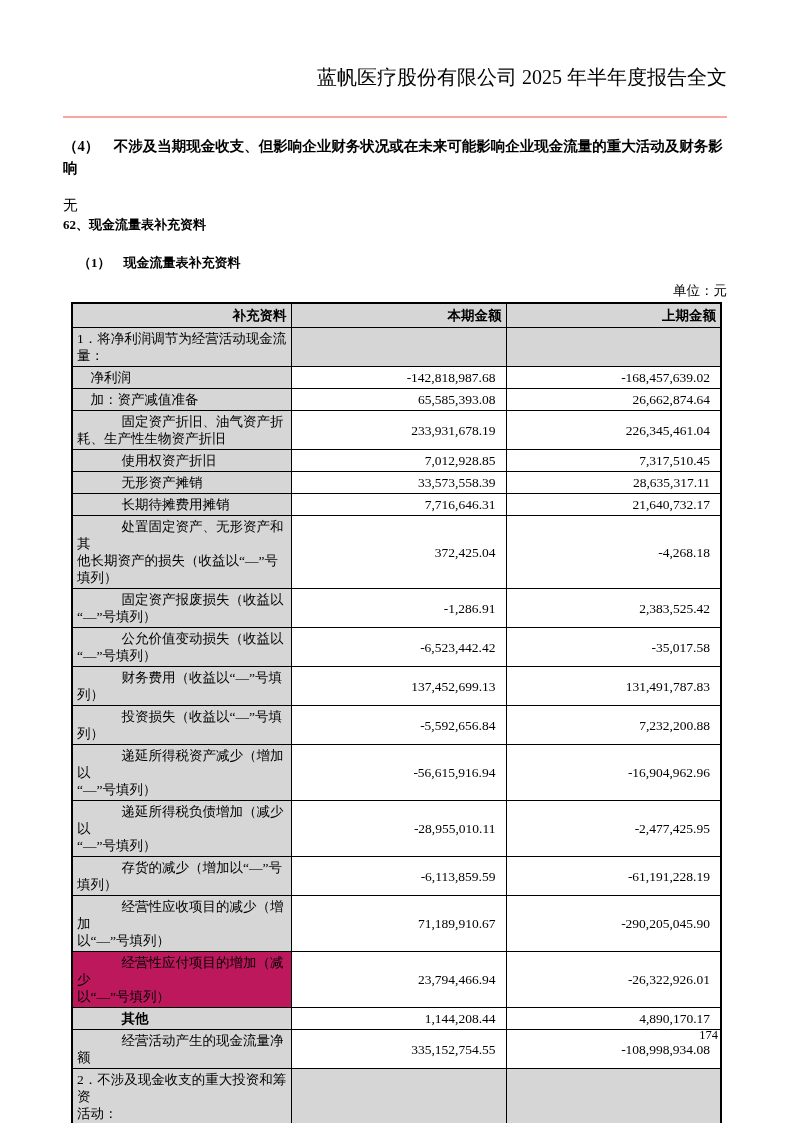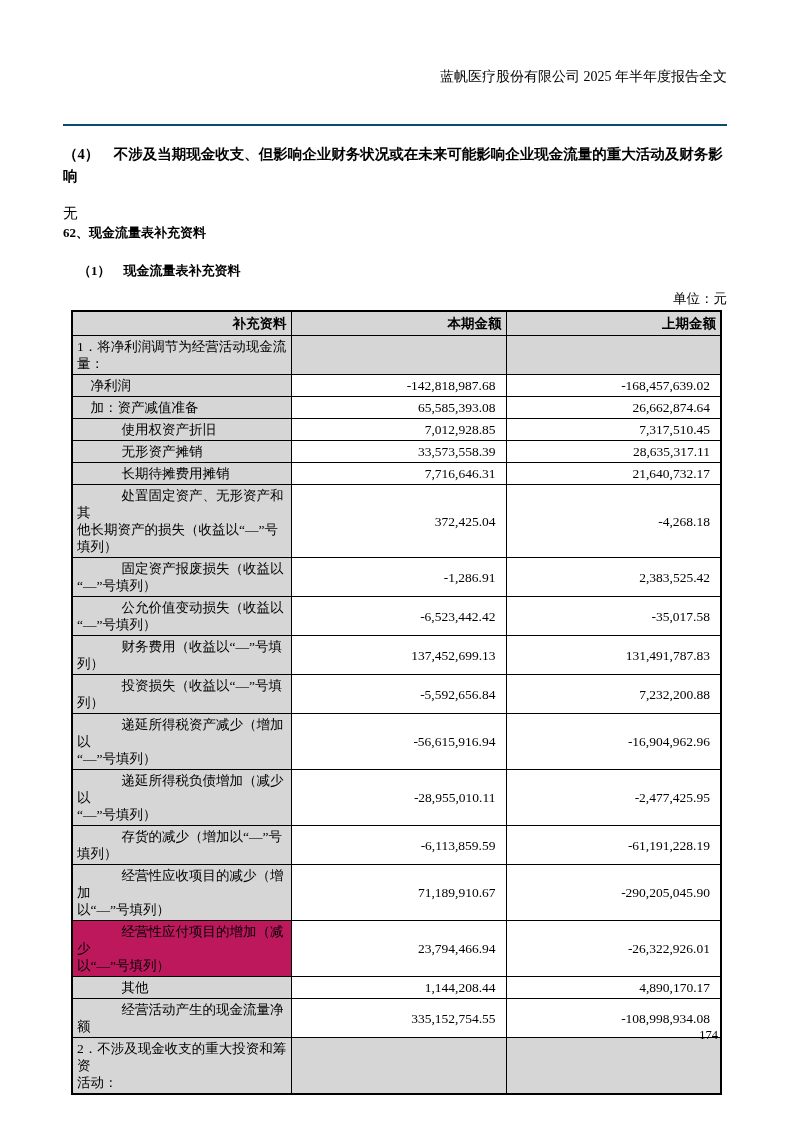--- a/index.html
+++ b/index.html
@@ -10,24 +10,24 @@
     margin: 0 auto;
     background: #ffffff;
     box-sizing: border-box;
     padding: 50px 67px 0 63px;
     font-family: "Liberation Serif", "DejaVu Serif", serif;
     color: #000000;
     overflow: hidden;
   }
   .doc-header {
     text-align: right;
-    font-size: 14px;
+    font-size: 20px;
     line-height: 18px;
-    padding-bottom: 20px;
-    border-bottom: 2px solid #0c4a6e;
+    padding-bottom: 12px;
+    border-bottom: 2px solid #fca5a5;
     white-space: pre-wrap;
   }
   .h-bold { font-weight: bold; }
   .h4 {
     margin-top: 17px;
     font-size: 14.5px;
     line-height: 22px;
     white-space: pre-wrap;
   }
   .answer-none {
@@ -136,20 +136,26 @@
           <td class="label-cell ind-1" style="background: rgb(214, 214, 214);">净利润</td>
           <td class="num-cell">-142,818,987.68</td>
           <td class="num-cell">-168,457,639.02</td>
         </tr>
         <tr>
           <td class="label-cell ind-1" style="background: rgb(214, 214, 214);">加：资产减值准备</td>
           <td class="num-cell">65,585,393.08</td>
           <td class="num-cell">26,662,874.64</td>
         </tr>
         <tr>
+          <td class="label-cell ind-2" style="background: rgb(214, 214, 214);">固定资产折旧、油气资产折
+耗、生产性生物资产折旧</td>
+          <td class="num-cell">233,931,678.19</td>
+          <td class="num-cell">226,345,461.04</td>
+        </tr>
+        <tr>
           <td class="label-cell ind-2" style="background: rgb(214, 214, 214);">使用权资产折旧</td>
           <td class="num-cell">7,012,928.85</td>
           <td class="num-cell">7,317,510.45</td>
         </tr>
         <tr>
           <td class="label-cell ind-2" style="background: rgb(214, 214, 214);">无形资产摊销</td>
           <td class="num-cell">33,573,558.39</td>
           <td class="num-cell">28,635,317.11</td>
         </tr>
         <tr>
@@ -212,21 +218,21 @@
           <td class="num-cell">71,189,910.67</td>
           <td class="num-cell">-290,205,045.90</td>
         </tr>
         <tr>
           <td class="label-cell ind-2" style="background: #be185d;">经营性应付项目的增加（减少
 以“—”号填列）</td>
           <td class="num-cell">23,794,466.94</td>
           <td class="num-cell">-26,322,926.01</td>
         </tr>
         <tr>
-          <td class="label-cell ind-2" style="background: rgb(214, 214, 214);">其他</td>
+          <td class="label-cell ind-2" style="background: rgb(214, 214, 214); font-weight: bold;">其他</td>
           <td class="num-cell">1,144,208.44</td>
           <td class="num-cell">4,890,170.17</td>
         </tr>
         <tr>
           <td class="label-cell ind-2" style="background: rgb(214, 214, 214);">经营活动产生的现金流量净额</td>
           <td class="num-cell">335,152,754.55</td>
           <td class="num-cell">-108,998,934.08</td>
         </tr>
         <tr>
           <td class="label-cell" style="background: rgb(214, 214, 214);">2．不涉及现金收支的重大投资和筹资

